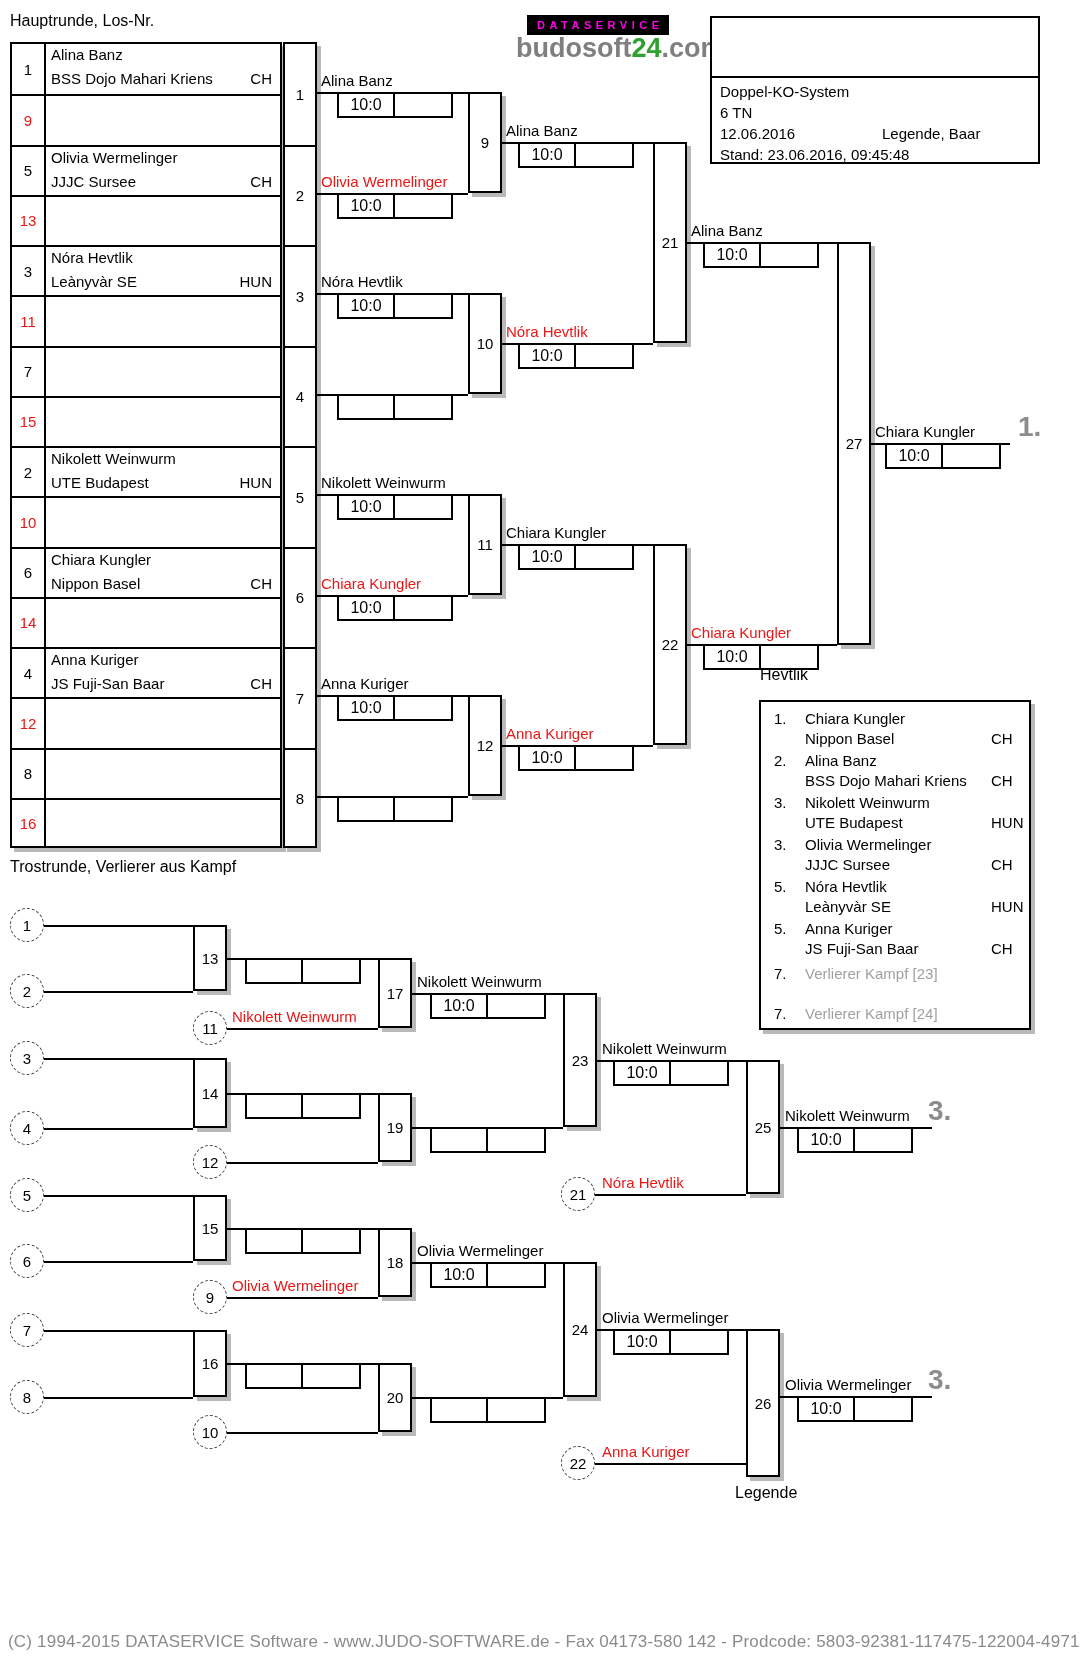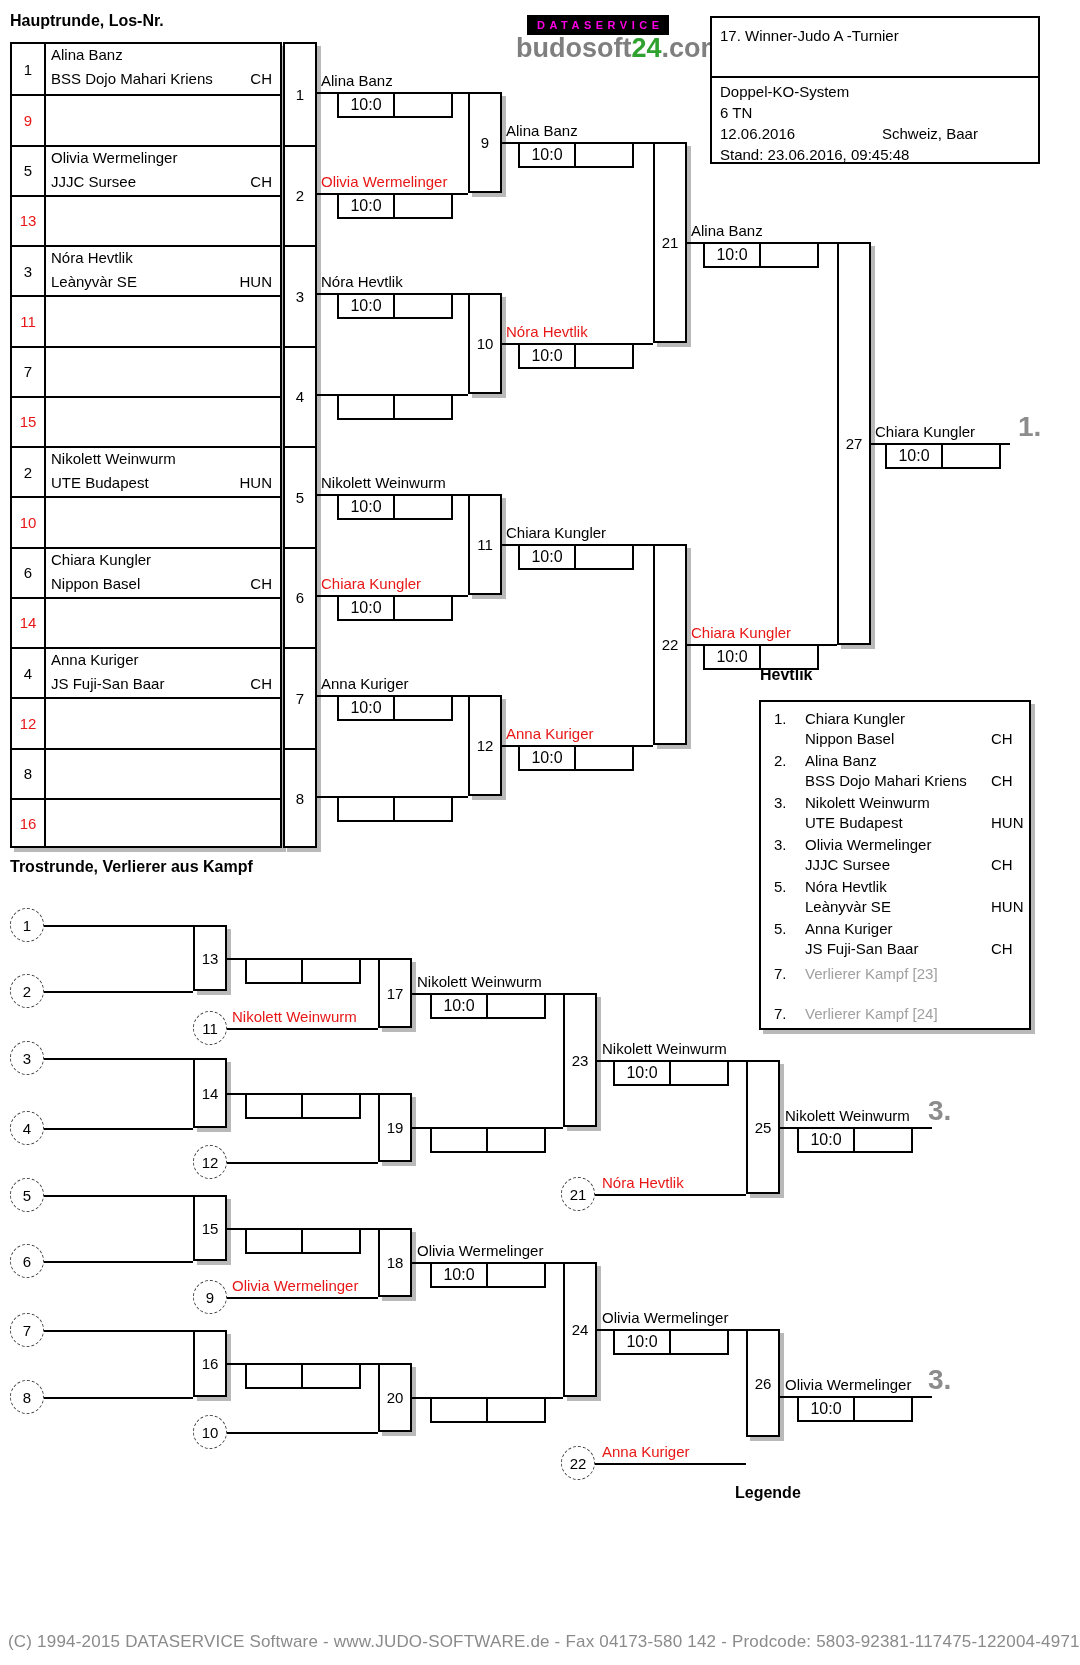--- a/index.html
+++ b/index.html
@@ -1,19 +1,19 @@
 <!DOCTYPE html>
 <html><head>
 <meta charset="utf-8">
 <style>
   html,body{margin:0;padding:0;background:#fff;}
   *{box-sizing:border-box;}
   .page{position:relative;width:1080px;height:1665px;background:#fff;overflow:hidden;
         font-family:"Liberation Sans","DejaVu Sans",sans-serif;color:#000;font-size:15px;}
-  .h1{position:absolute;font-weight:bold;font-size:16px;white-space:nowrap;}
+  .h1{position:absolute;font-weight:normal;font-size:16px;white-space:nowrap;}
   
   .ltable{position:absolute;left:10px;top:42px;width:272px;height:806px;border:2px solid #000;
           background:#fff;box-shadow:4px 4px 0 #b9b9b9;overflow:hidden;}
   .trow{position:relative;height:50.25px;border-top:2px solid #000;display:flex;}
   .trow:first-child{border-top:none;}
   .tnum{width:34px;border-right:2px solid #000;display:flex;align-items:center;justify-content:center;}
   .rednum{color:#e81717;}
   .tbody{flex:1;position:relative;overflow:hidden;}
   .tname{position:absolute;left:5px;top:2px;white-space:nowrap;}
   .tclub{position:absolute;left:5px;top:26px;white-space:nowrap;}
@@ -74,26 +74,25 @@
 <div class="page">
 
   <div class="h1" style="left:10px;top:12px">Hauptrunde, Los-Nr.</div>
   <div class="logo-band">
       <span>DATASERVICE</span>
     </div>
   <div class="logo-text"><span>budosoft</span><span class="lg-green">24</span><span>.com</span></div>
 
   <div class="ibox">
     <div class="isec1">
-      <div>17. Winner-Judo A -Turnier</div>
     </div>
     <div class="isec2">
       <div>Doppel-KO-System</div>
       <div>6 TN</div>
-      <div class="irow"><span>12.06.2016</span><span class="iloc">Schweiz, Baar</span></div>
+      <div class="irow"><span>12.06.2016</span><span class="iloc">Legende, Baar</span></div>
       <div>Stand: 23.06.2016, 09:45:48</div>
     </div>
   </div>
 
   <div class="ltable">
     <div class="trow">
         <div class="tnum">1</div>
         <div class="tbody">
           <span class="tname">Alina Banz</span>
           <span class="tclub">BSS Dojo Mahari Kriens</span>
@@ -458,21 +457,21 @@
     </div>
 
   <div class="circ" style="left:561px;top:1177px">21</div>
   <div class="circ" style="left:561px;top:1446px">22</div>
   <div class="hl" style="left:595px;top:1194px;width:151px"></div>
   <div class="hl" style="left:595px;top:1463px;width:151px"></div>
   <div class="wname red" style="left:602px;top:1173px">Nóra Hevtlik</div>
   <div class="wname red" style="left:602px;top:1442px">Anna Kuriger</div>
 
   <div class="mbox" style="left:746px;top:1060px;height:134px">25</div>
-  <div class="mbox" style="left:746px;top:1329px;height:108px">26</div>
+  <div class="mbox" style="left:746px;top:1329px;height:148px">26</div>
 
   <div class="hl" style="left:780px;top:1127px;width:152px"></div>
   <div class="hl" style="left:780px;top:1396px;width:152px"></div>
 
   <div class="wname" style="left:785px;top:1106px">Nikolett Weinwurm</div>
   <div class="wname" style="left:785px;top:1375px">Olivia Wermelinger</div>
 
   <div class="sbox" style="left:797px;top:1127px">
       <div class="c1">10:0</div>
       <div class="c2"></div>

